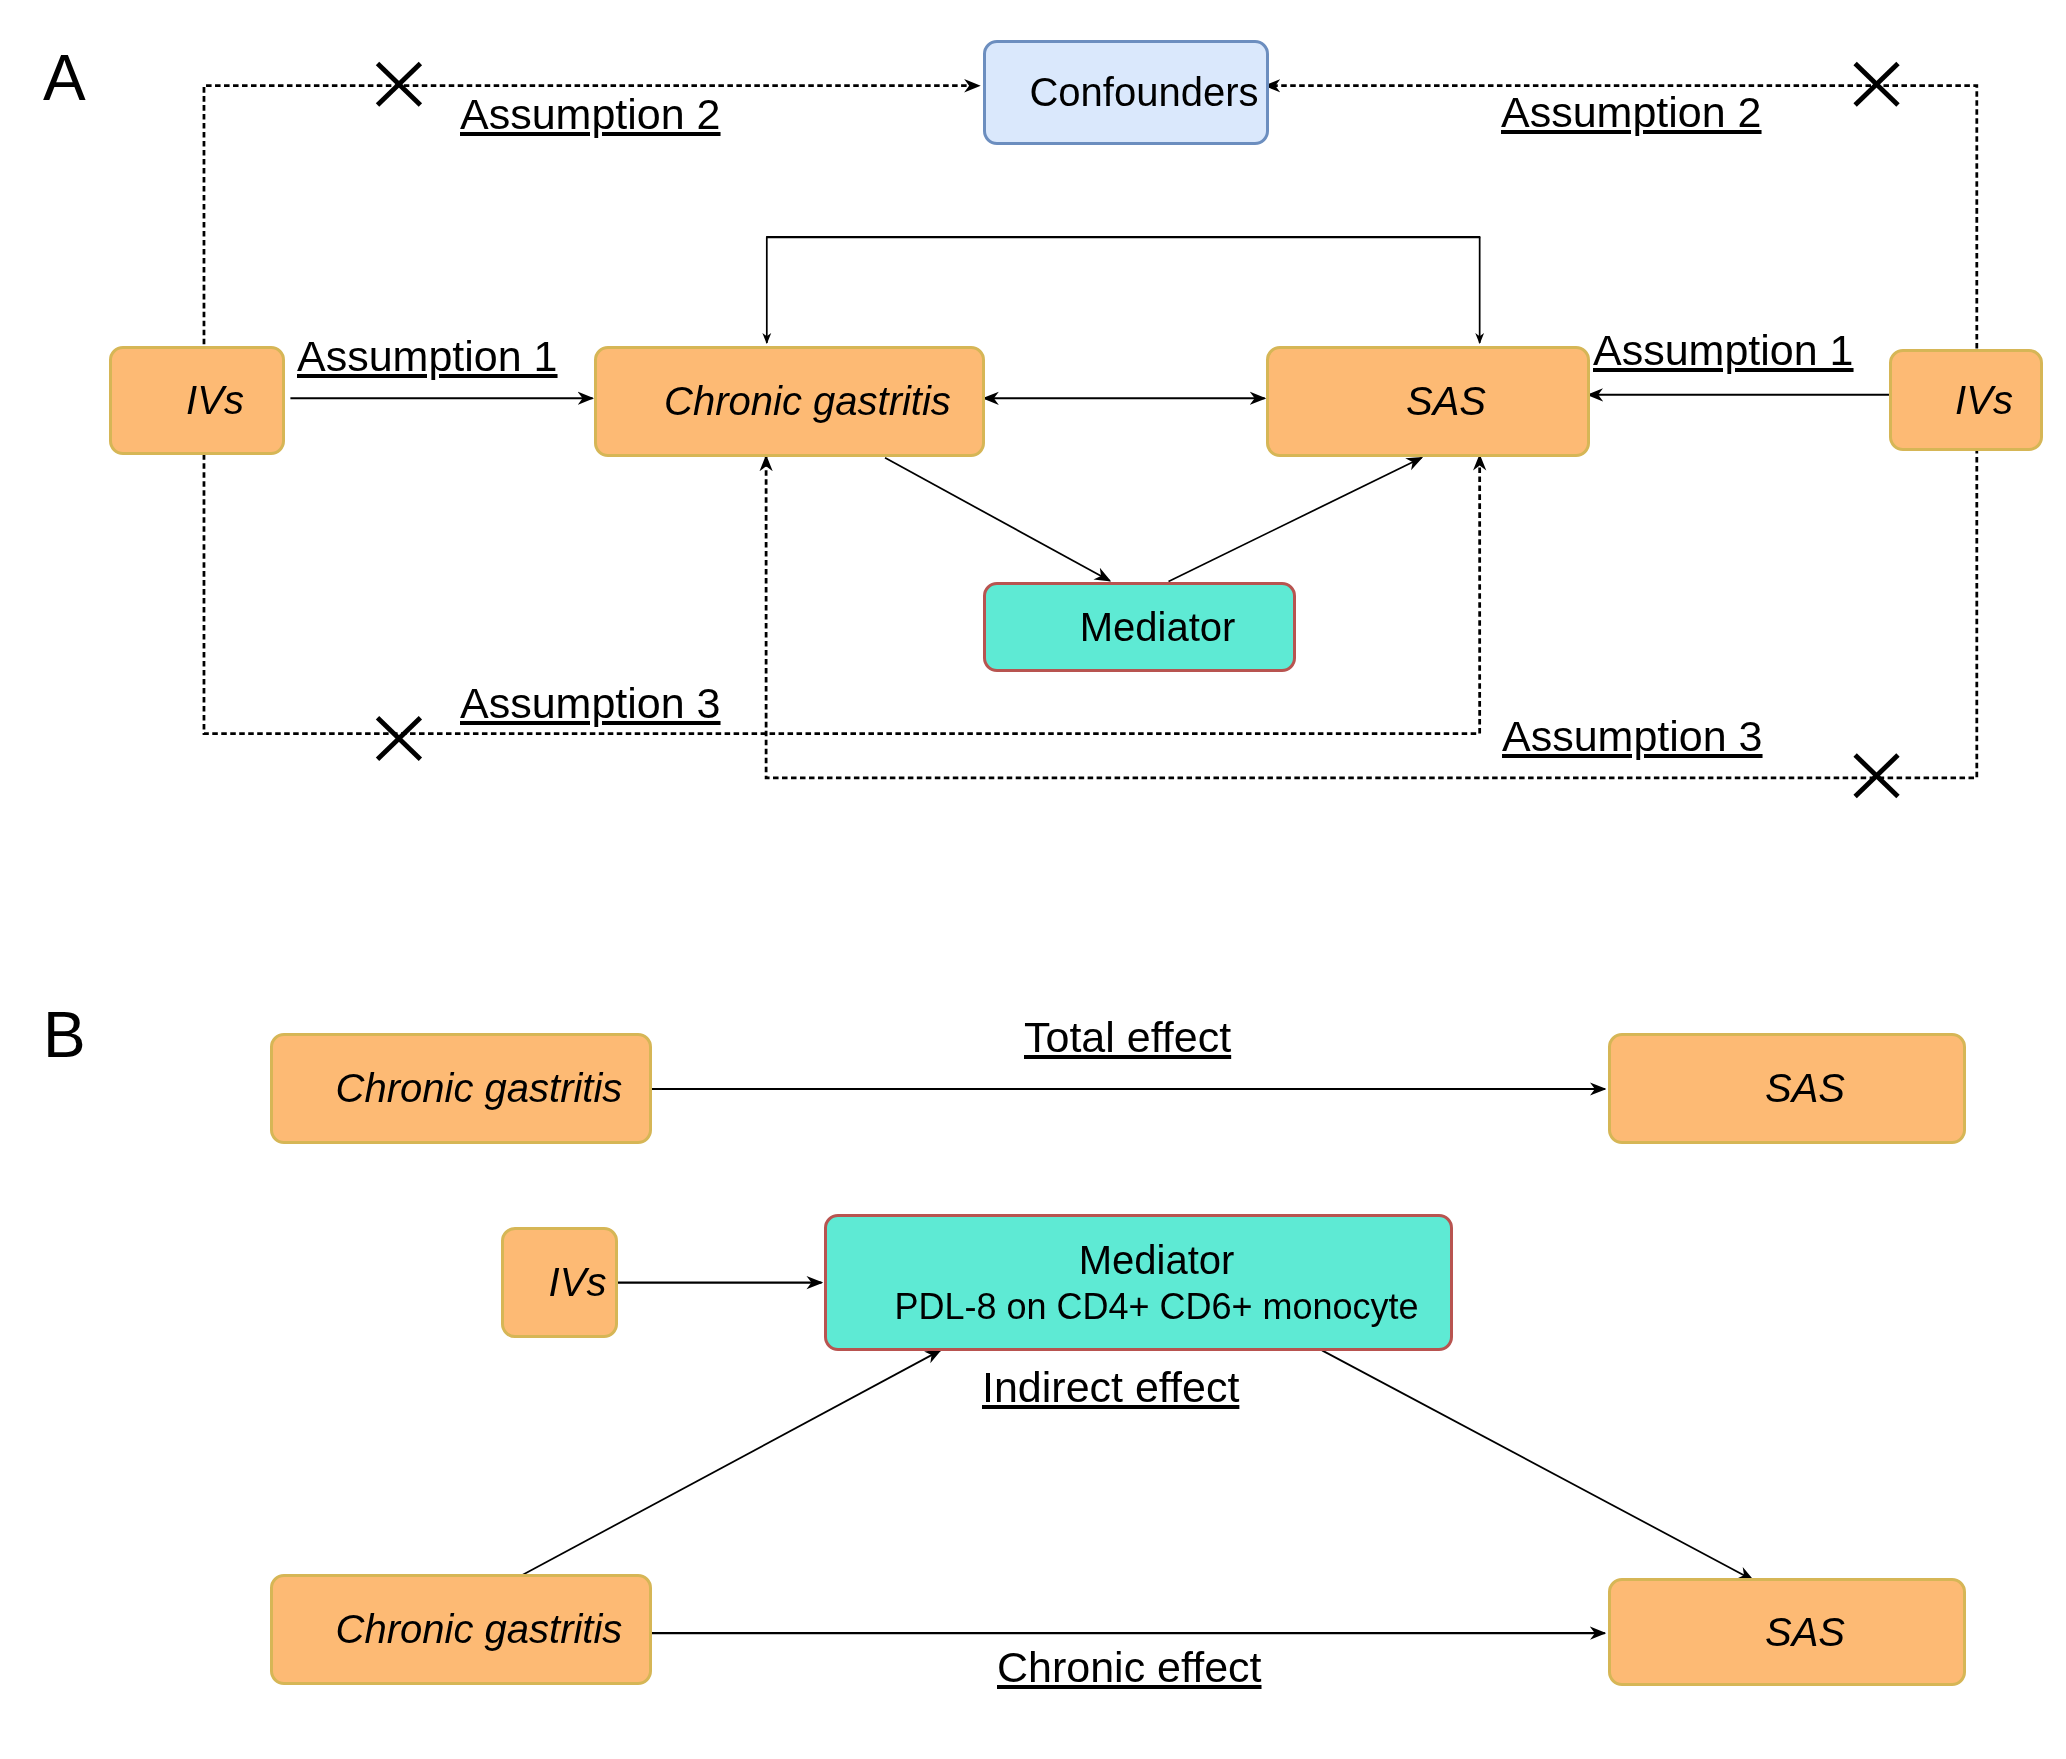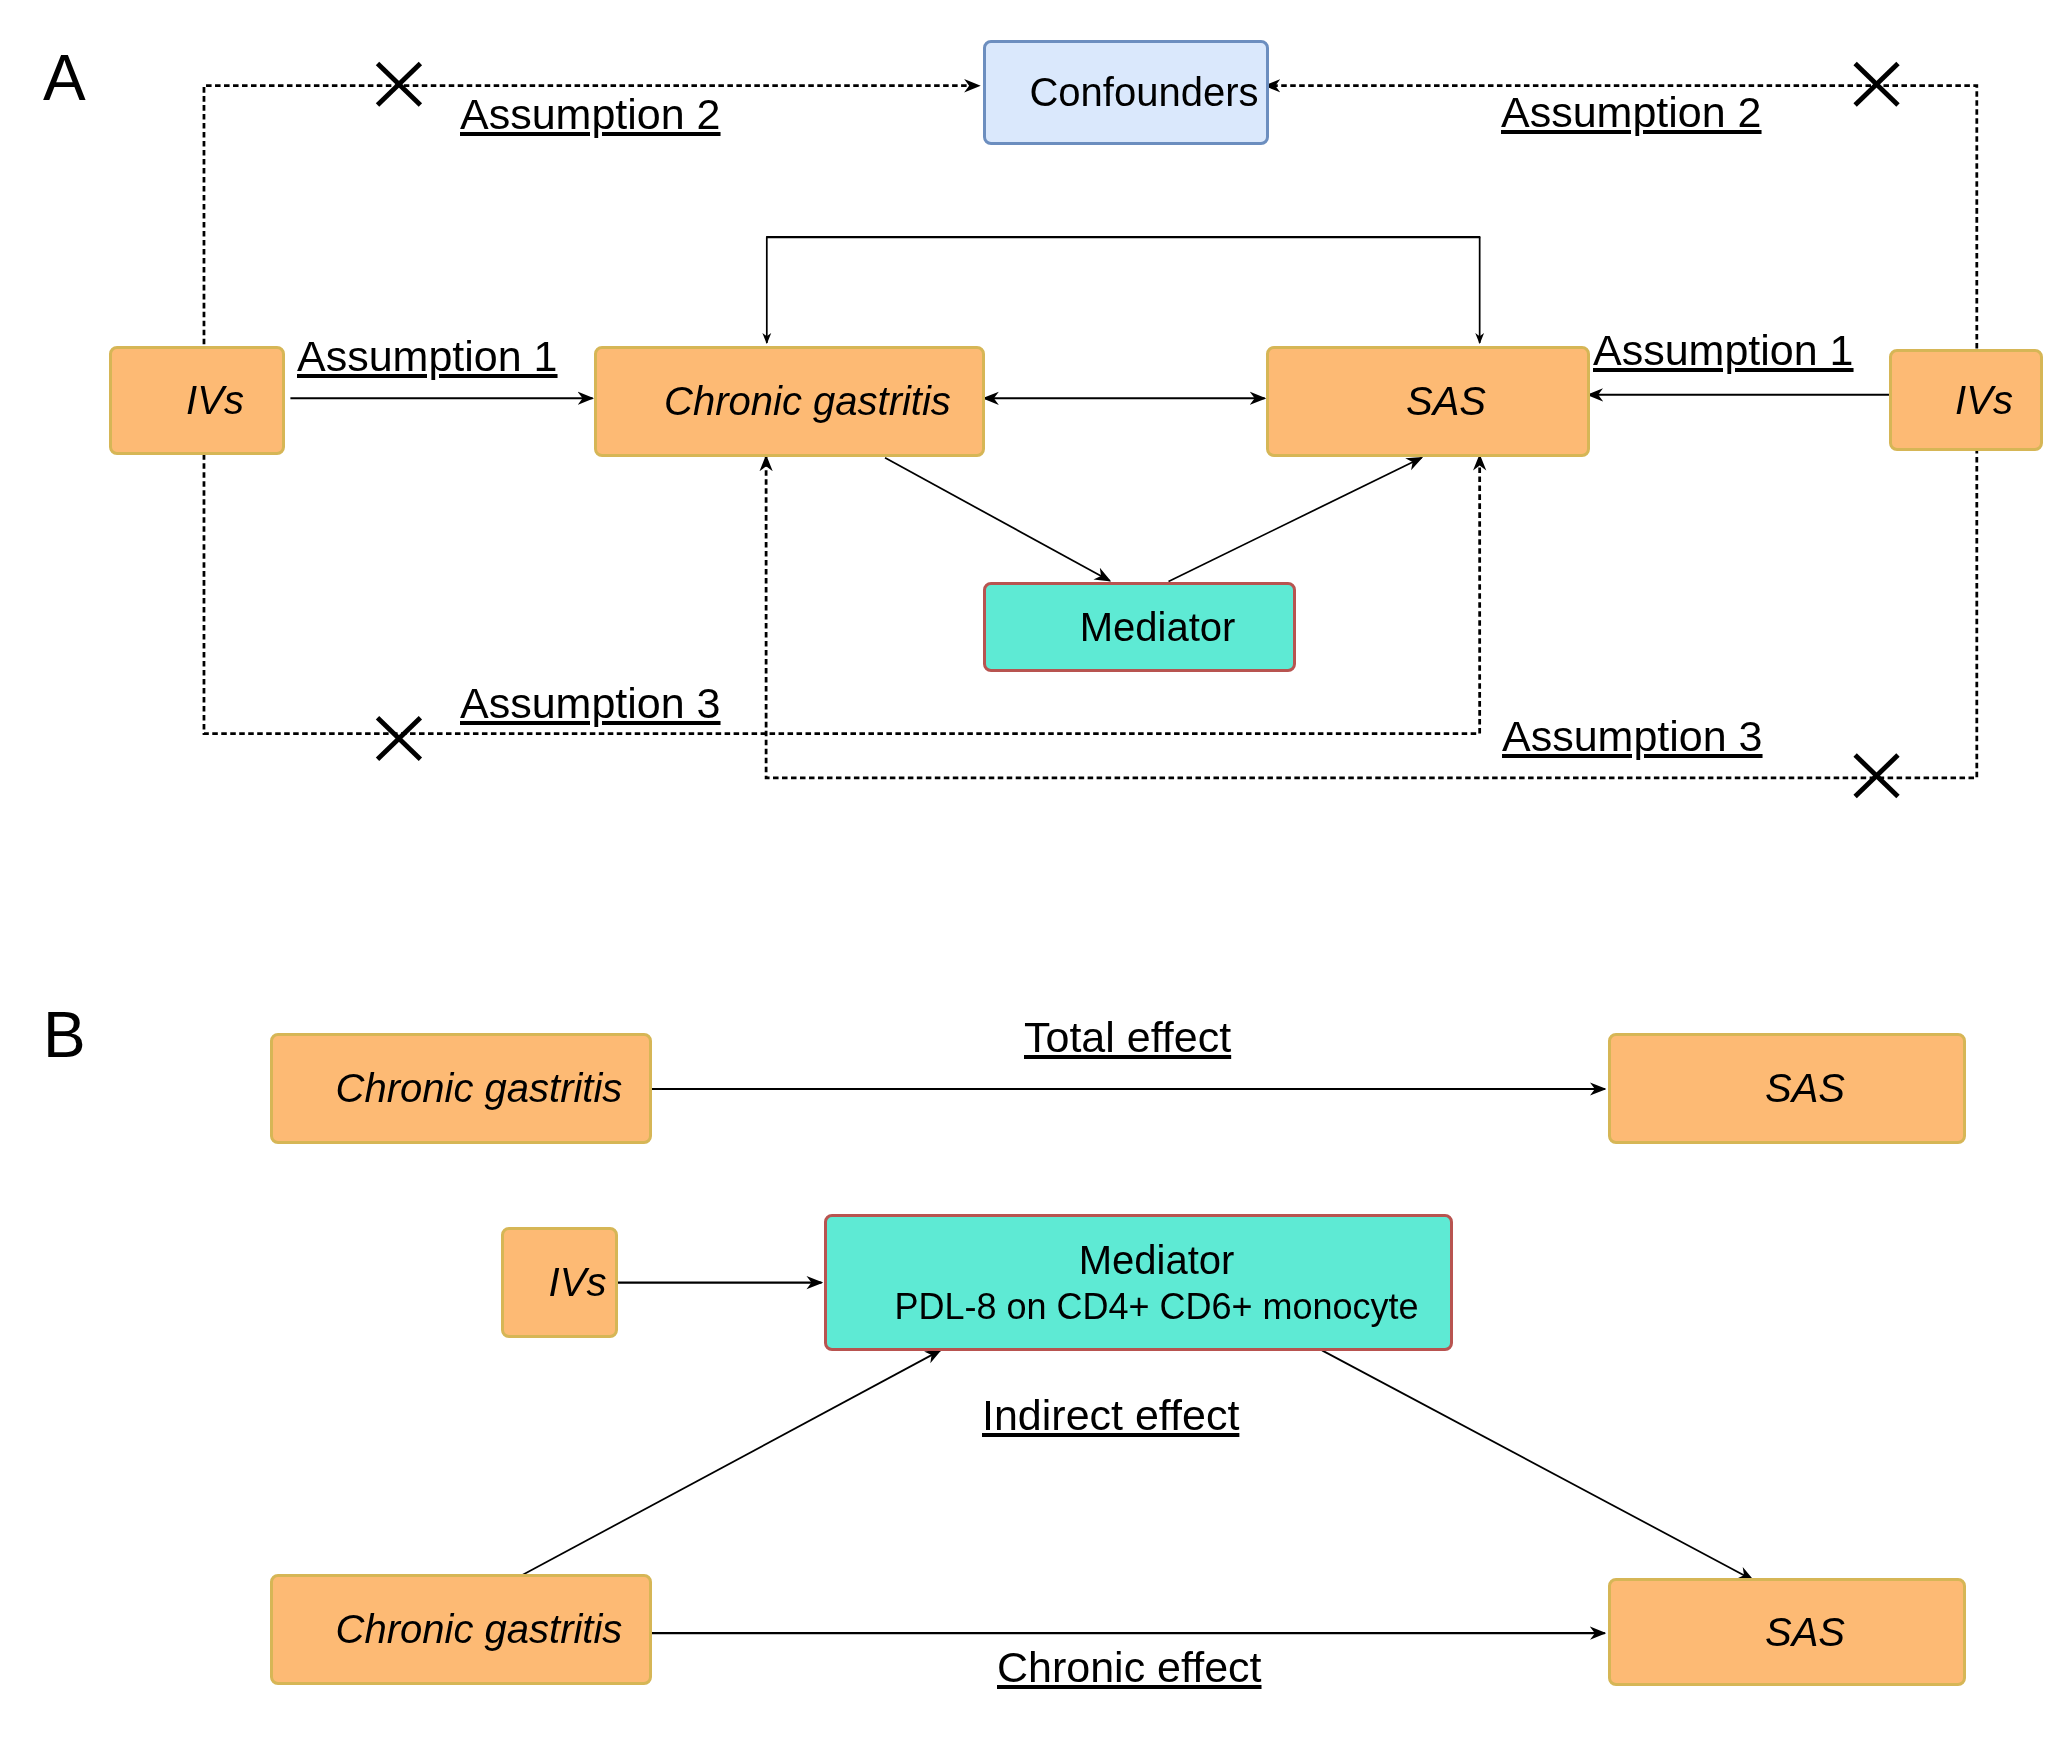--- a/index.html
+++ b/index.html
@@ -1,21 +1,21 @@
 <!DOCTYPE html>
 <html style="font-size:11px"><head>
 <meta charset="utf-8">
 <style>
   html, body { margin: 0; padding: 0; background: #ffffff; }
   body { width: 2066px; height: 1759px; position: relative; overflow: hidden; }
   #stage { position: absolute; left: 0; top: 0; width: 2066px; height: 1759px; }
   svg { position: absolute; left: 0; top: 0; }
   .node {
     position: absolute; box-sizing: border-box;
-    border-radius: 8px; border: 3.5px solid;
+    border-radius: 14px; border: 3.5px solid;
     display: flex; flex-direction: column; align-items: center; justify-content: center;
     font-family: "Liberation Sans", sans-serif; color: #000;
     text-align: right; line-height: 1.12; padding-left: 36px;
   }
   .yellow { background: #fdba74; border-color: #D6B656; font-style: italic; }
   .blue   { background: #DAE8FC; border-color: #6C8EBF; }
   .red    { background: #5eead4; border-color: #B85450; }
   .t60 { font-size: 40px; }
   .t52 { font-size: 36px; }
   .lbl {
@@ -138,16 +138,16 @@
 
   <div class="node yellow t60" style="left:270px; top:1574px; width:382px; height:111px;">
     <span>Chronic gastritis</span>
   </div>
 
   <div class="node yellow t60" style="left:1608px; top:1578px; width:358px; height:108px;">
     <span>SAS</span>
   </div>
 
   <div class="lbl edge-lbl" style="left:1024px; top:1016px;">Total effect</div>
-  <div class="lbl edge-lbl" style="left:982px; top:1394px;">Indirect effect</div>
+  <div class="lbl edge-lbl" style="left:982px; top:1366px;">Indirect effect</div>
   <div class="lbl edge-lbl" style="left:997px; top:1646px;">Chronic effect</div>
 </div>
 
 
 </body></html>

